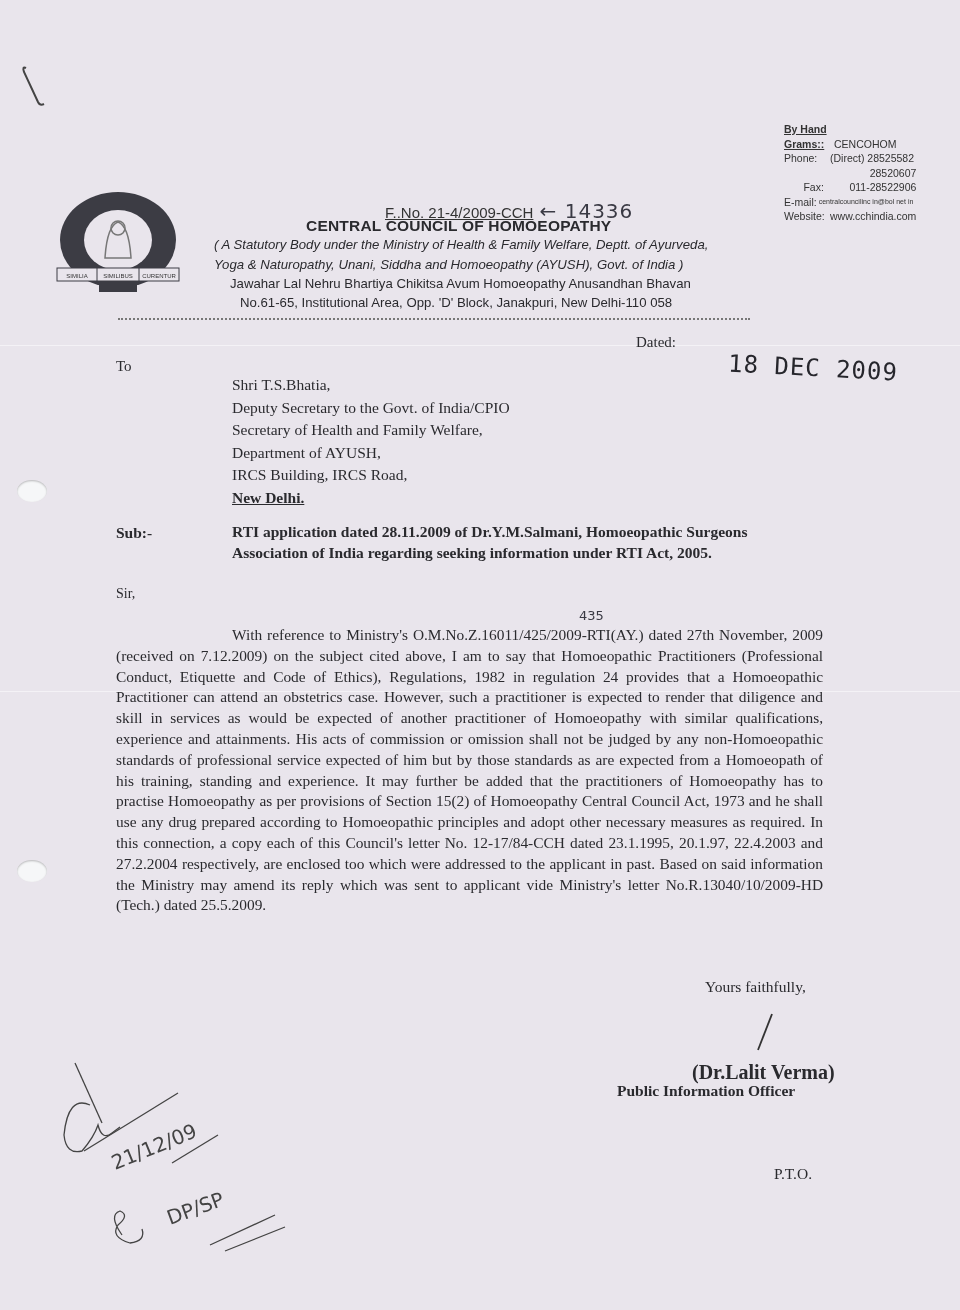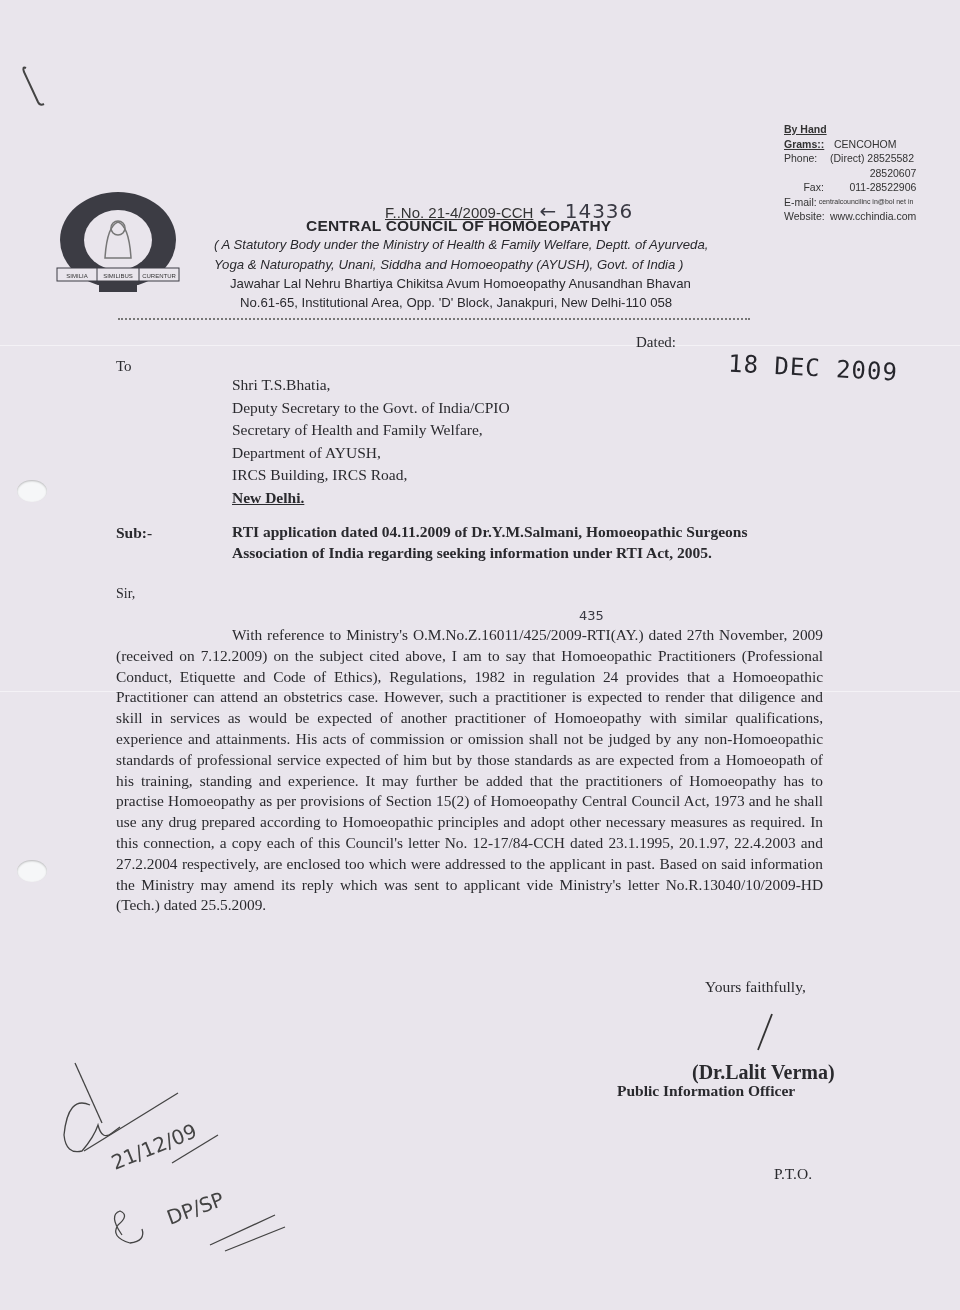--- a/index.html
+++ b/index.html
@@ -130,21 +130,21 @@
 <div id="addressee" class="abs">
   <div>Shri T.S.Bhatia,</div>
   <div>Deputy Secretary to the Govt. of India/CPIO</div>
   <div>Secretary of Health and Family Welfare,</div>
   <div>Department of AYUSH,</div>
   <div>IRCS Building, IRCS Road,</div>
   <div><span class="last">New Delhi.</span></div>
 </div>
 
 <div id="sub-label" class="abs">Sub:-</div>
-<div id="sub-text" class="abs">RTI application dated 04.11.2009 of Dr.Y.M.Salmani, Homoeopathic Surgeons Association of India regarding seeking information under RTI Act, 2005.</div>
+<div id="sub-text" class="abs">RTI application dated 28.11.2009 of Dr.Y.M.Salmani, Homoeopathic Surgeons Association of India regarding seeking information under RTI Act, 2005.</div>
 <div id="sir" class="abs">Sir,</div>
 <div id="hw-435" class="abs hand">435</div>
 
 <div id="body-text" class="abs"><span class="indent"></span><span>With reference to Ministry's O.M.No.Z.16011/425/2009-RTI(AY.) dated 27th November, 2009 (received on 7.12.2009) on the subject cited above, I am to say that Homoeopathic Practitioners (Professional Conduct, Etiquette and Code of Ethics), Regulations, 1982 in regulation 24 provides that a Homoeopathic Practitioner can attend an obstetrics case. However, such a practitioner is expected to render that diligence and skill in services as would be expected of another practitioner of Homoeopathy with similar qualifications, experience and attainments.  His acts of commission or omission shall not be judged by any non-Homoeopathic standards of professional service expected of him but by those standards as are expected from a Homoeopath of his training, standing and experience.  It may further be added that the practitioners of Homoeopathy has to practise Homoeopathy as per provisions of Section 15(2) of Homoeopathy Central Council Act, 1973 and he shall use any drug prepared according to Homoeopathic principles and adopt other necessary measures as required.  In this connection, a copy each of this Council's letter No. 12-17/84-CCH dated 23.1.1995, 20.1.97, 22.4.2003 and 27.2.2004 respectively,  are enclosed too which were addressed to the applicant in past.  Based on said information the Ministry may amend  its reply which was sent to applicant vide Ministry's letter No.R.13040/10/2009-HD (Tech.) dated 25.5.2009.</span></div>
 
 <div id="closing" class="abs">Yours faithfully,</div>
 <svg id="sig-stroke" class="abs" viewBox="0 0 30 40">
   <path d="M22 2 L8 38" stroke="#333" stroke-width="1.8" fill="none"></path>
 </svg>
 <div id="signer-name" class="abs">(Dr.Lalit Verma)</div>

